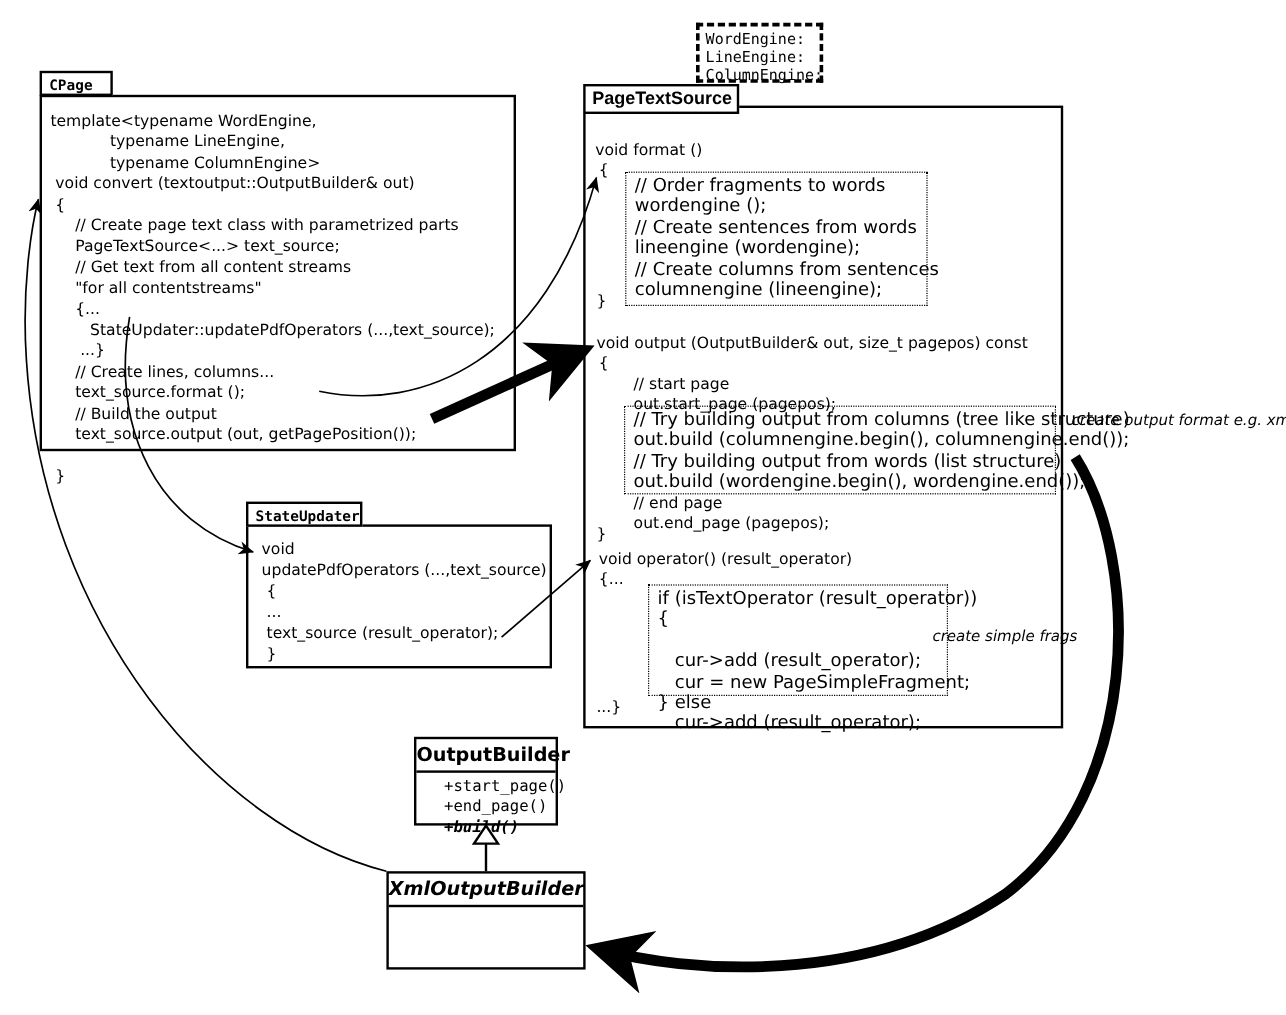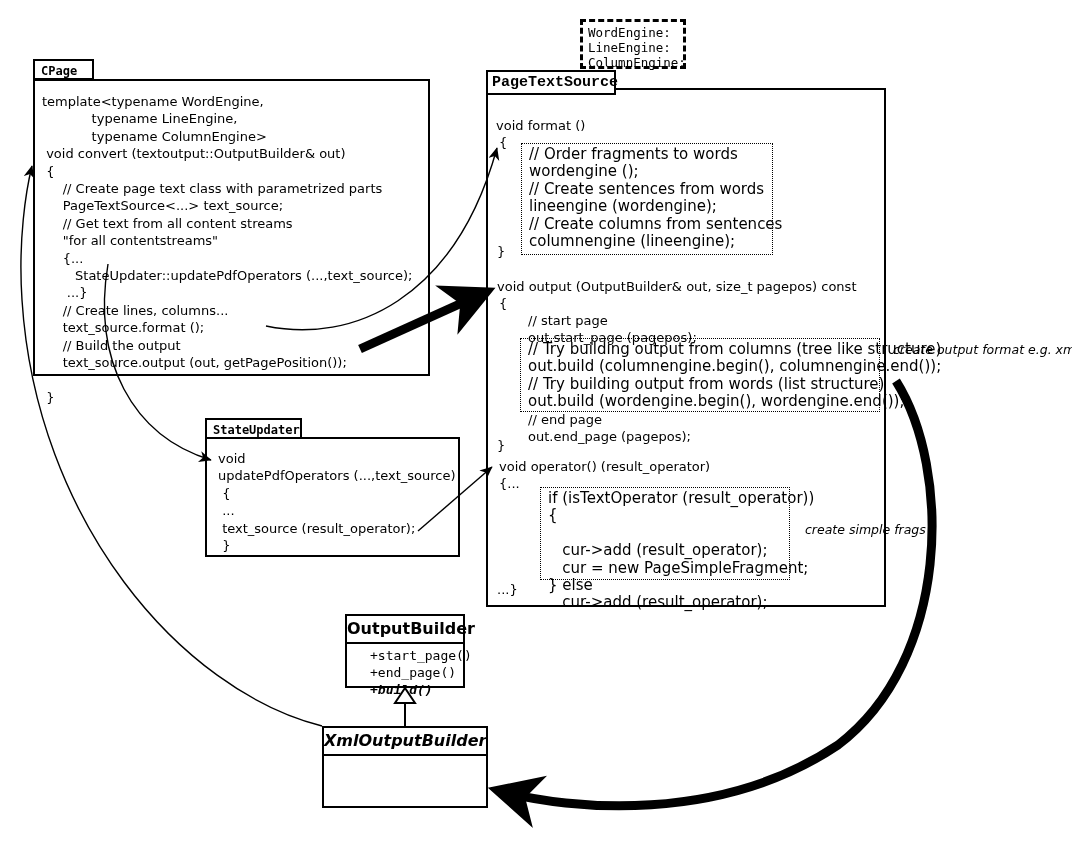--- a/index.html
+++ b/index.html
@@ -4,21 +4,21 @@
 <style>
   html,body{margin:0;padding:0;background:#ffffff;}
   body{width:1072px;height:846px;position:relative;overflow:hidden;
        font-family:"DejaVu Sans", sans-serif;color:#000;}
   #stage{position:absolute;left:0;top:0;width:1072px;height:602px;}
 
   .box{position:absolute;border:2px solid #000;background:#fff;box-sizing:border-box;}
   .tab{position:absolute;border:2px solid #000;background:#fff;box-sizing:border-box;
        font-family:"DejaVu Sans Mono", monospace;font-weight:bold;font-size:12px;
        line-height:18px;padding:1px 8px 1px 6px;z-index:4;}
-  .tab-sans{font-family:Liberation Mono, monospace;font-weight:bold;text-align:right;}
+  .tab-sans{font-family:Liberation Sans, sans-serif;font-weight:bold;text-align:right;}
 
   .dashbox{position:absolute;border:3px dashed #000;background:#fff;box-sizing:border-box;
            font-family:"DejaVu Sans Mono", monospace;font-size:12.5px;line-height:15px;
            padding:3px 4px 3px 5px;z-index:5;}
 
   .code{position:absolute;font-family:"DejaVu Sans", sans-serif;font-size:13px;
         line-height:17.4px;white-space:pre;}
   .dotted{position:absolute;border:1px dotted #000;box-sizing:border-box;
           font-family:"DejaVu Sans", sans-serif;font-size:15px;line-height:17.4px;
           white-space:pre;padding:2px 6px 2px 7px;background:transparent;}
@@ -96,21 +96,21 @@
   <div class="code" style="left:499px;top:458px;">void operator() (result_operator)</div>
   <div class="code" style="left:499px;top:475px;">{...</div>
   <div class="dotted" style="left:510px;top:487px;width:250px;height:93px;margin-left:30px;">if (isTextOperator (result_operator))
 {
 
    cur-&gt;add (result_operator);
    cur = new PageSimpleFragment;
 } else
    cur-&gt;add (result_operator);</div>
   <div class="code" style="left:497px;top:581px;">...}</div>
-  <div class="note" style="left:777px;top:522px;margin-left:28px;">create simple frags</div>
+  <div class="note" style="left:777px;top:522px;">create simple frags</div>
 
   <div class="box" style="left:205px;top:437px;width:255px;height:120px;"></div>
   <div class="tab" style="left:205px;top:418px;width:97px;height:21px;">StateUpdater</div>
   <div class="code" style="left:218px;top:450px;">void
 updatePdfOperators (...,text_source)
  {
  ...
  text_source (result_operator);
  }</div>
 

